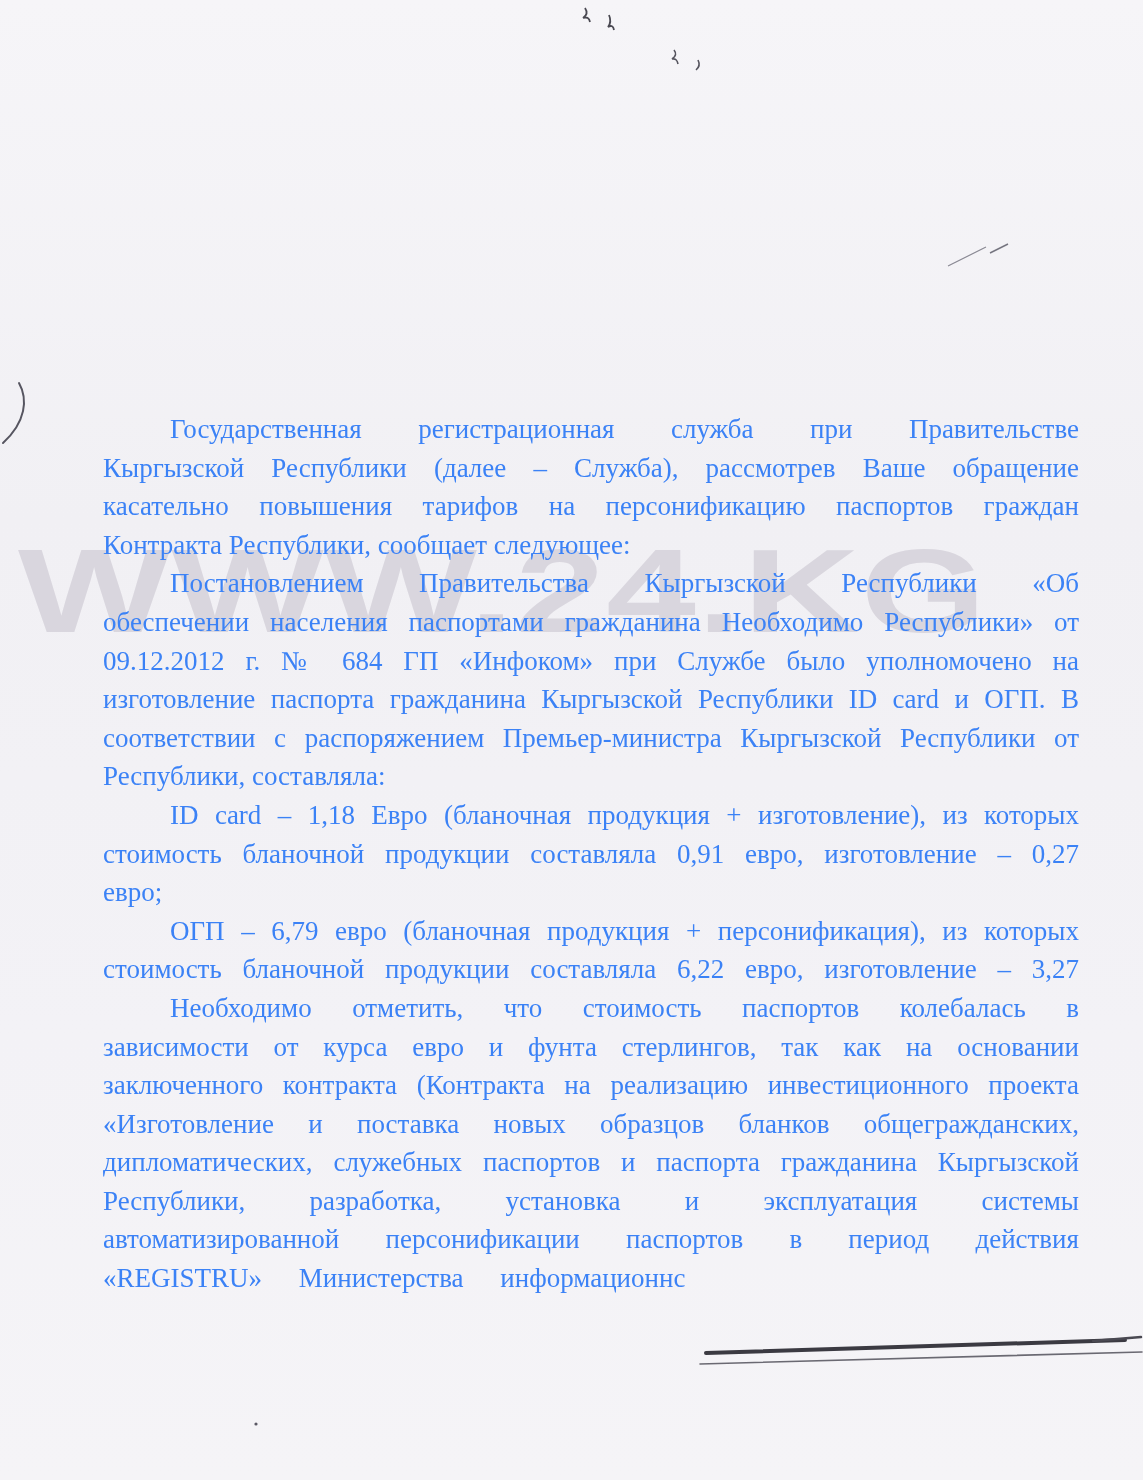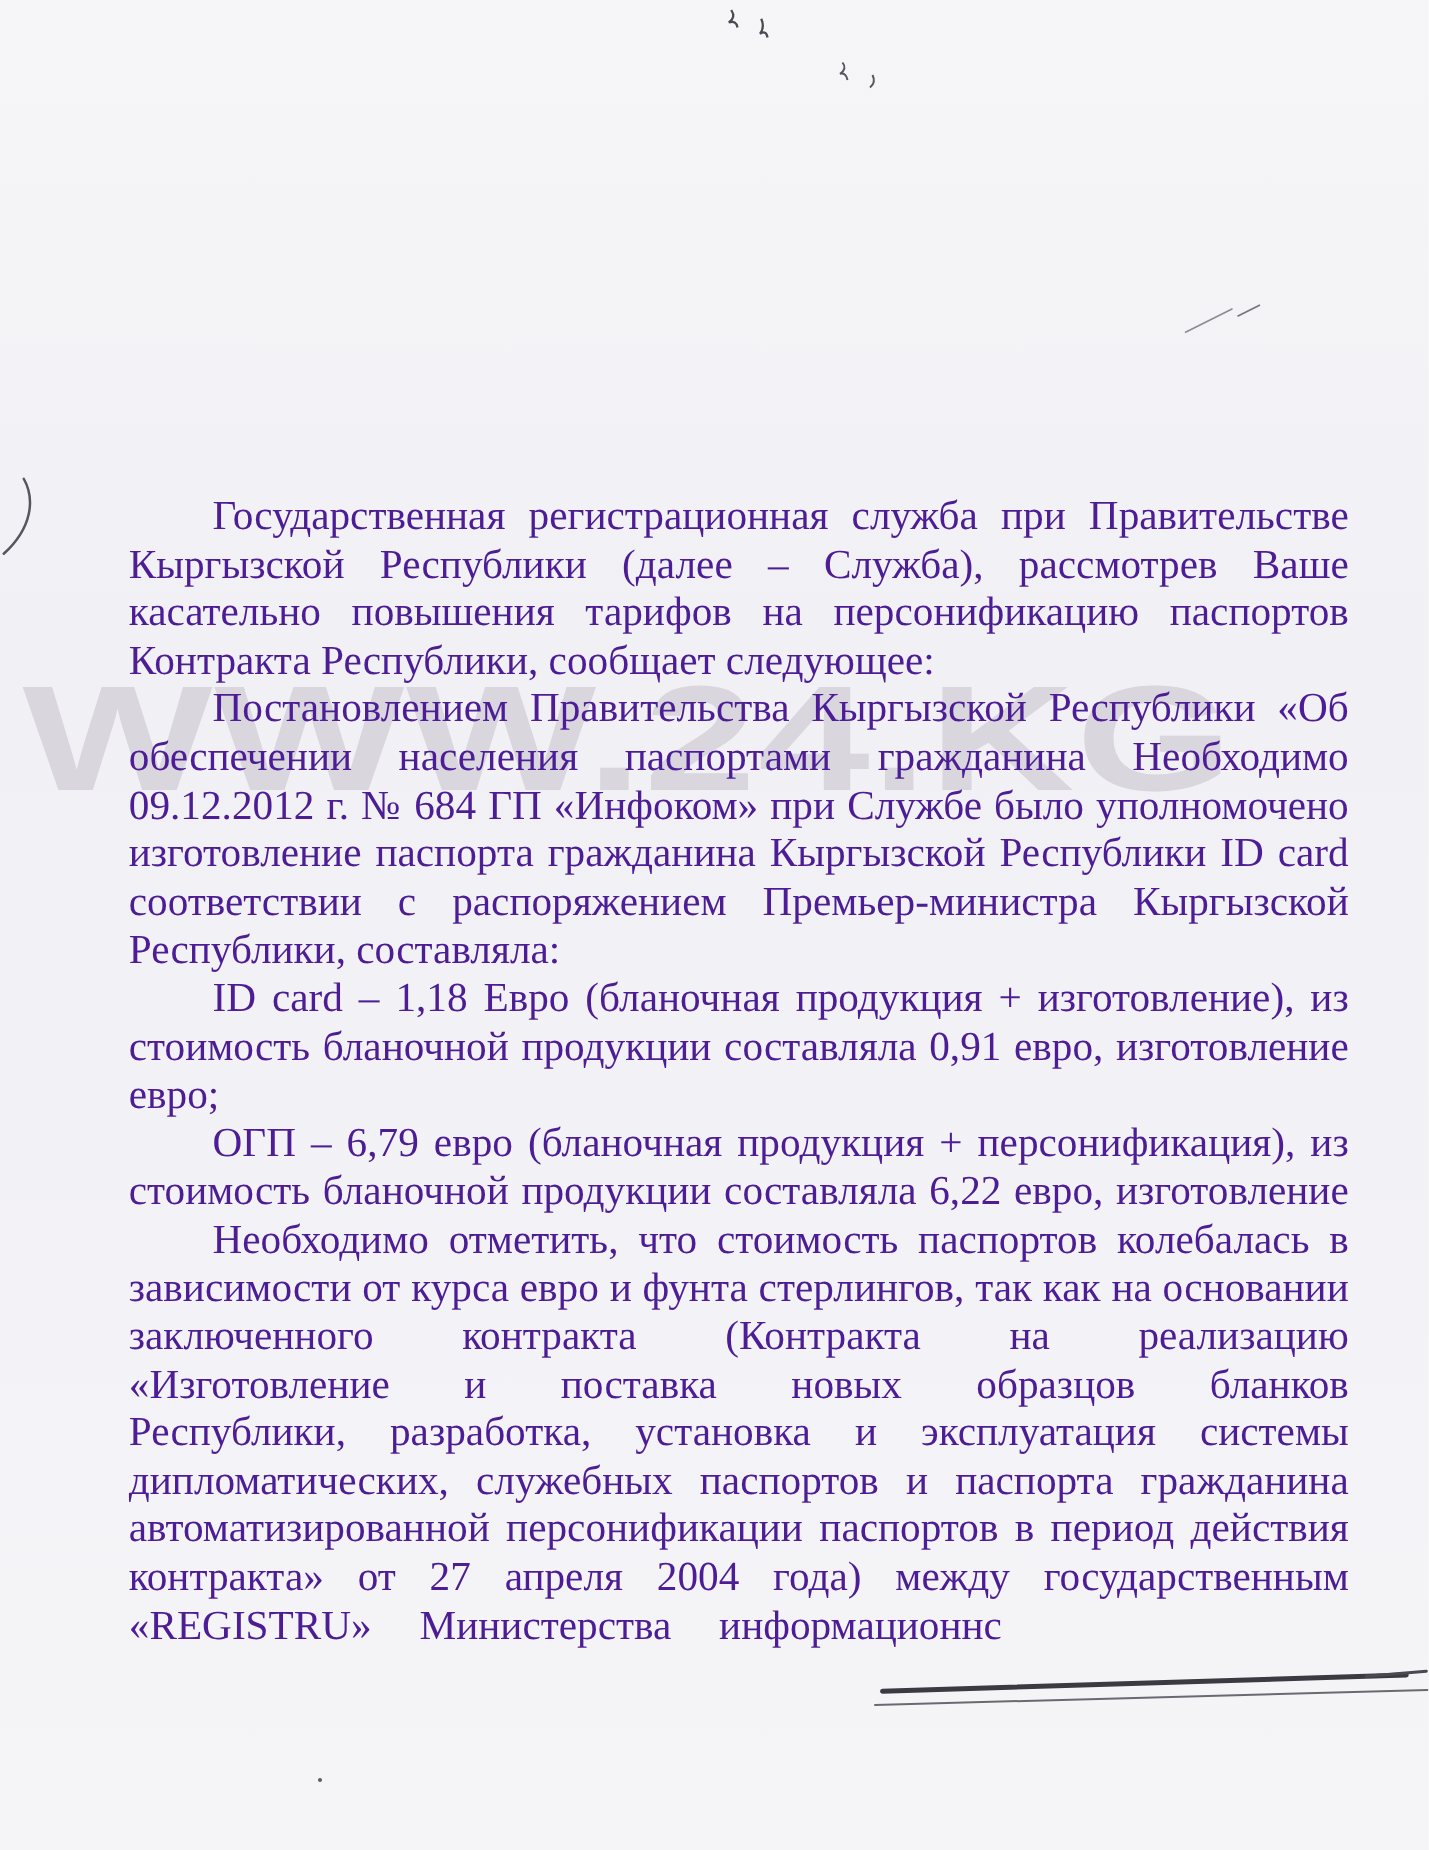--- a/index.html
+++ b/index.html
@@ -29,26 +29,26 @@
     letter-spacing: 1px;
     color: #d9d6de;
     transform: scaleX(1.24) scaleY(0.92);
     transform-origin: top left;
     white-space: nowrap;
     z-index: 1;
     user-select: none;
   }
   .letter-body {
     position: absolute;
-    top: 394px;
+    top: 410px;
     left: 103px;
     width: 976px;
     z-index: 2;
-    color: #4c1d95;
-    font-size: 33px;
+    color: #3b82f6;
+    font-size: 27px;
   }
   .line {
     height: 38.6px;
     line-height: 38.6px;
     white-space: nowrap;
   }
   .line.full {
     white-space: normal;
     text-align: justify;
     text-align-last: justify;
@@ -95,24 +95,23 @@
     <div class="line full">стоимость бланочной продукции составляла 0,91 евро, изготовление – 0,27</div>
     <div class="line last">евро;</div>
 
     <div class="line full first">ОГП – 6,79 евро (бланочная продукция + персонификация), из которых</div>
     <div class="line full">стоимость бланочной продукции составляла 6,22 евро, изготовление – 3,27</div>
 
     <div class="line full first">Необходимо отметить, что стоимость паспортов колебалась в</div>
     <div class="line full">зависимости от курса евро и фунта стерлингов, так как на основании</div>
     <div class="line full">заключенного контракта (Контракта на реализацию инвестиционного проекта</div>
     <div class="line full">«Изготовление и поставка новых образцов бланков общегражданских,</div>
+    <div class="line full">дипломатических, служебных паспортов и паспорта гражданина Кыргызской</div>
     <div class="line full">Республики, разработка, установка и эксплуатация системы</div>
-    <div class="line full">дипломатических, служебных паспортов и паспорта гражданина Кыргызской</div>
     <div class="line full">автоматизированной персонификации паспортов в период действия</div>
-    <div class="line full">контракта» от 27 апреля 2004 года) между государственным предприятием</div>
     <div class="line last wide">«REGISTRU» Министерства информационнс</div>
   </div>
 
   <svg class="artifacts" width="1143" height="1480" viewBox="0 0 1143 1480" xmlns="http://www.w3.org/2000/svg">
 
     <path d="M 706 1353 L 1125 1340" stroke="#3b3a42" stroke-width="4" fill="none" stroke-linecap="round"></path>
     <path d="M 1093 1341 L 1141 1337" stroke="#4a4952" stroke-width="2.5" fill="none" stroke-linecap="round"></path>
     <path d="M 700 1364 L 1142 1352" stroke="#6a6972" stroke-width="1.6" fill="none" stroke-linecap="round"></path>
 
     <path d="M 19 383 C 28 399 26 422 3 443" stroke="#565560" stroke-width="2" fill="none" stroke-linecap="round"></path>

